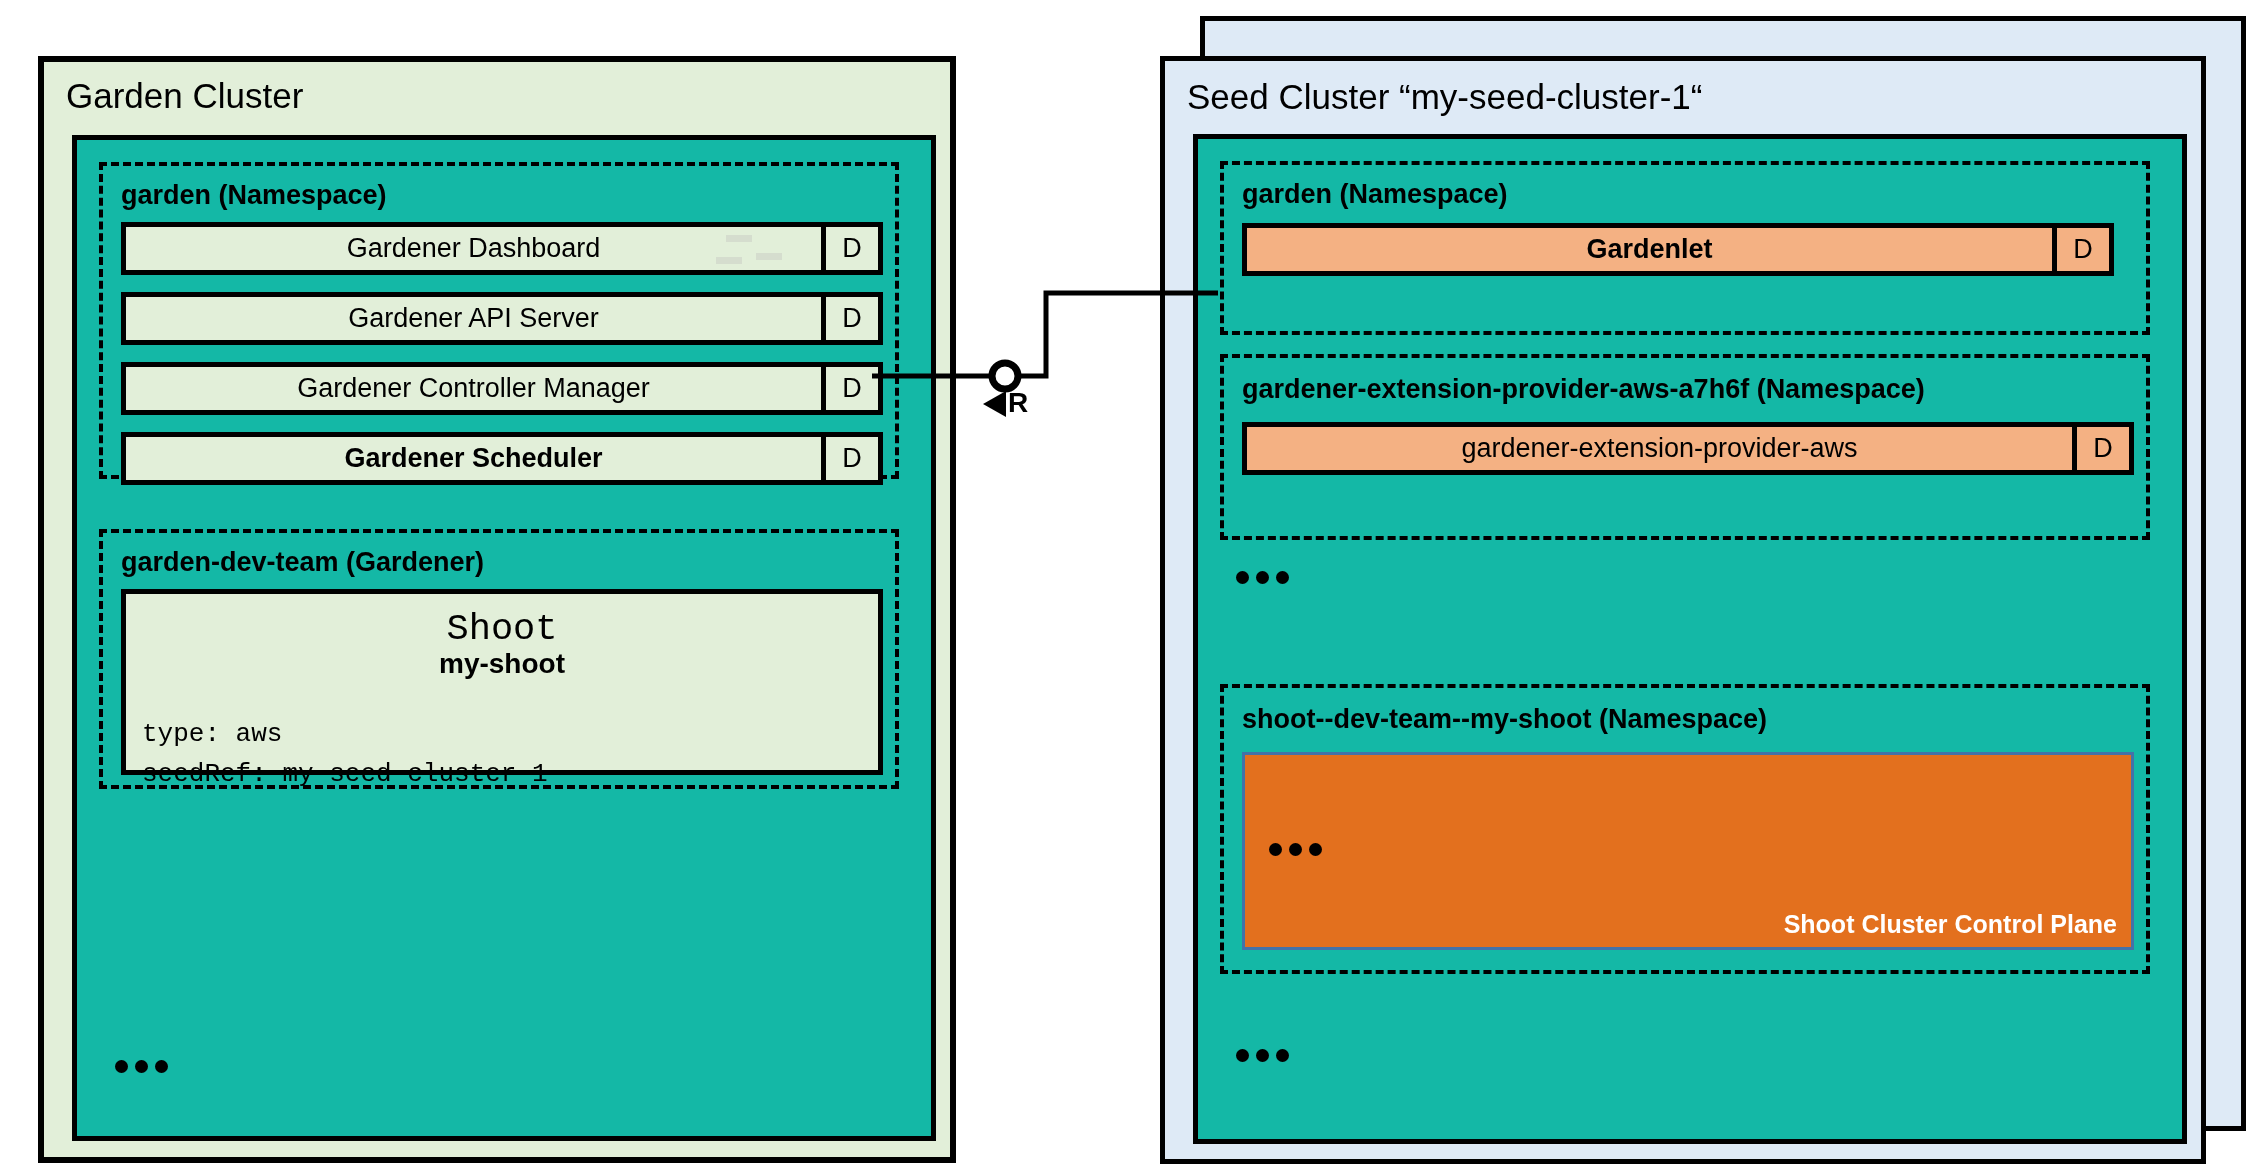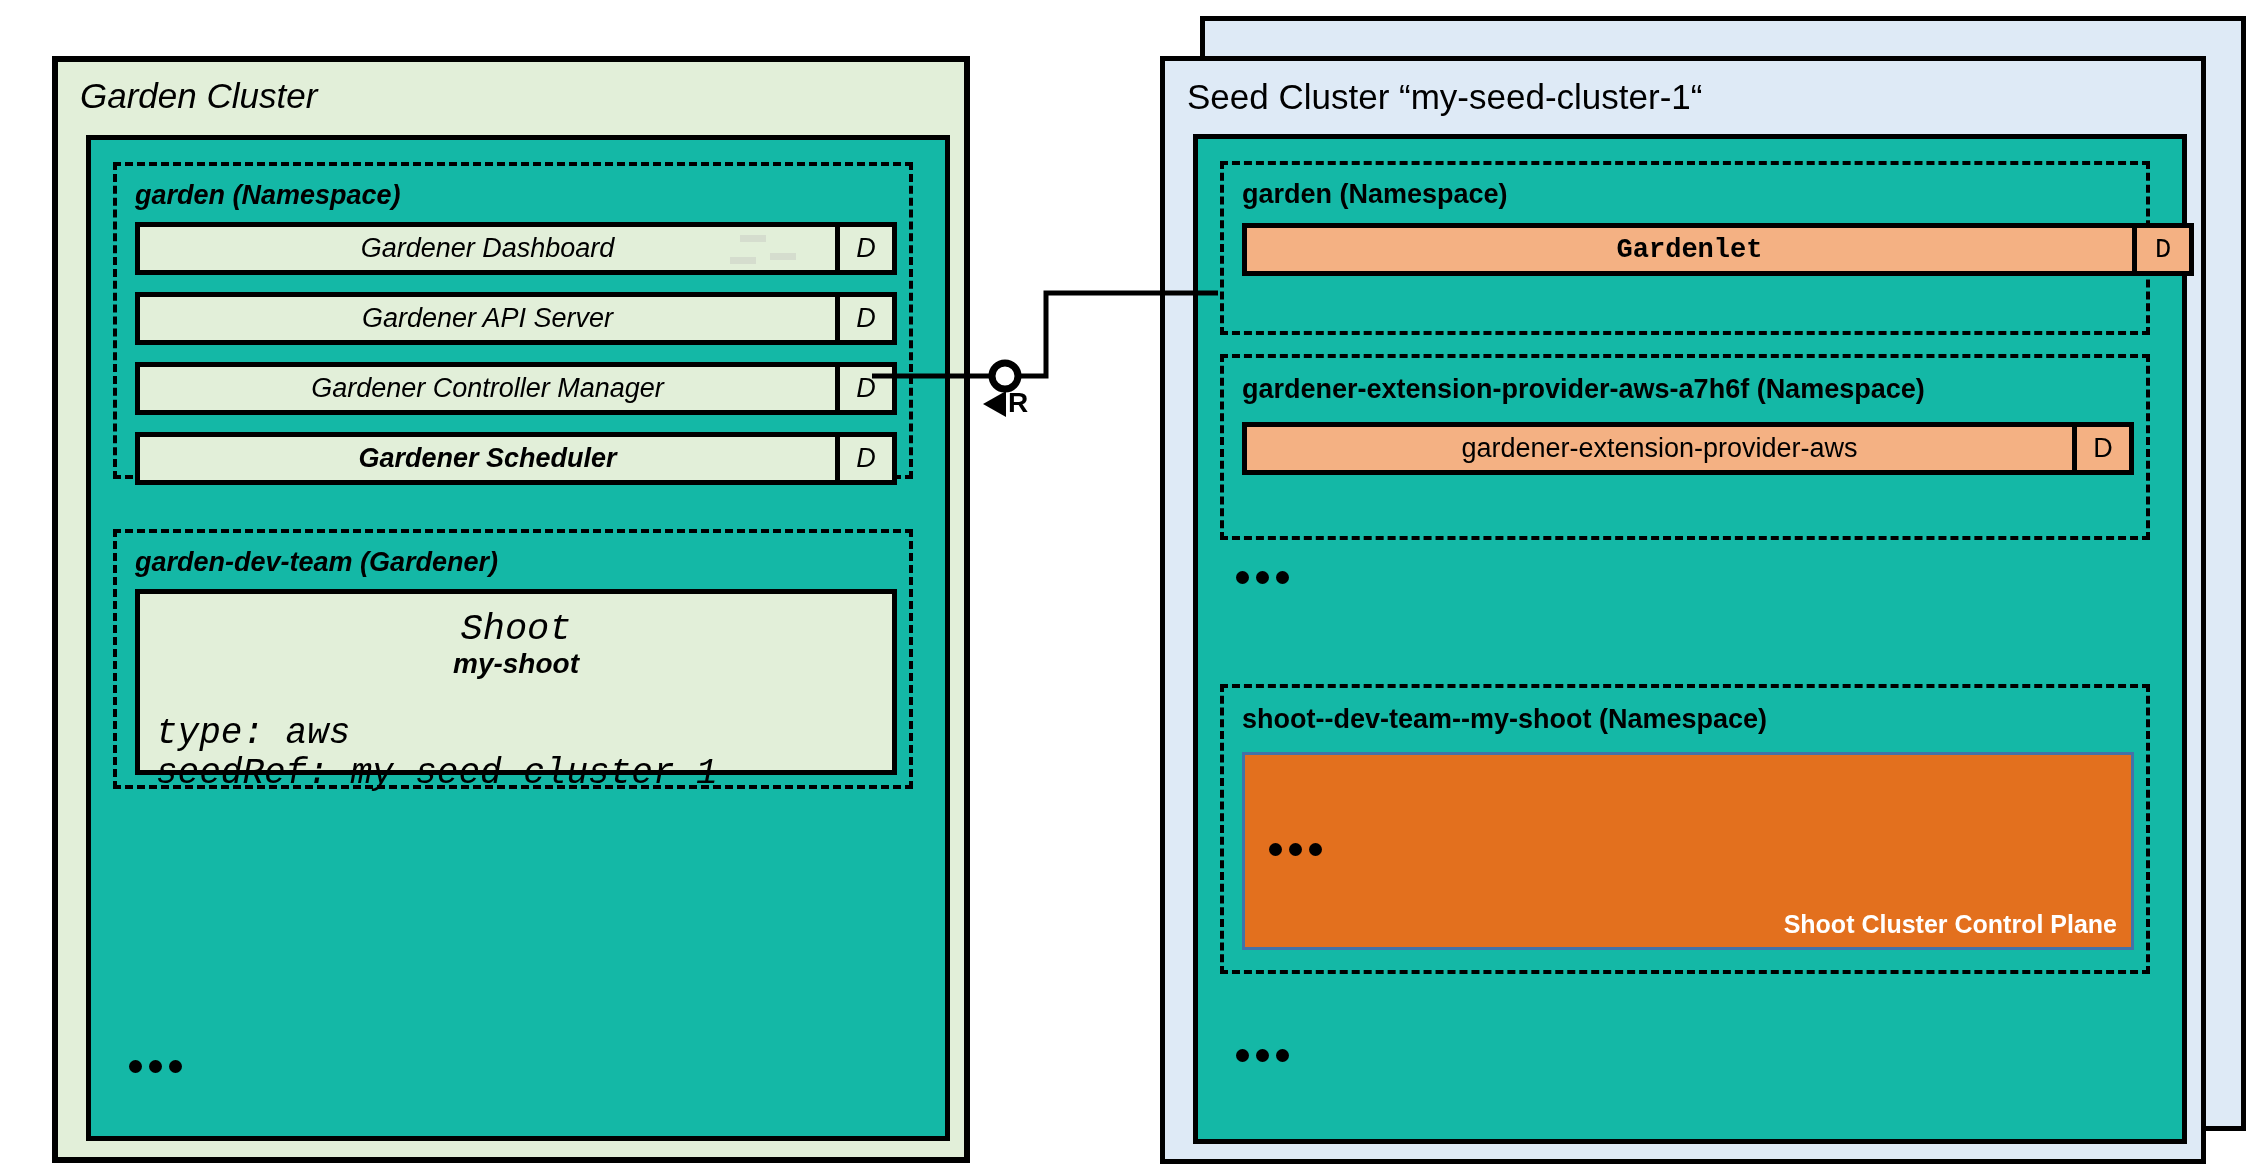--- a/index.html
+++ b/index.html
@@ -13,25 +13,24 @@
     position: relative;
     font-family: "Liberation Sans", sans-serif;
     overflow: hidden;
   }
 
   
   .abs { position: absolute; box-sizing: border-box; }
 
   
   #garden-cluster {
-    left: 52px; top: 56px;
+    left: 38px; top: 56px;
     width: 918px; height: 1107px;
     background: #E2EFD9;
     border: 6px solid #000000;
-    font-style: italic;
   }
   .cluster-title {
     position: absolute;
     left: 22px; top: 16px;
     font-size: 35px;
     color: #000000;
     white-space: nowrap;
   }
   #garden-cluster .cluster-title { left: 22px; top: 14px; }
 
@@ -114,21 +113,21 @@
     text-align: center;
     font-weight: bold;
     font-size: 28px;
     color: #000000;
   }
   .shoot-yaml {
     position: absolute;
     left: 16px;
     top: 122px;
     font-family: "Liberation Mono", monospace;
-    font-size: 36px;
+    font-size: 26px;
     line-height: 40px;
     color: #000000;
     white-space: pre;
   }
 
   
   .ellipsis {
     position: absolute;
     display: flex;
     gap: 7px;
@@ -250,21 +249,21 @@
 
 <div class="abs" id="seed-cluster">
 
   <div class="cluster-title">Seed Cluster “my-seed-cluster-1“</div>
 
   <div class="cluster-body" id="seed-body">
 
     <div class="namespace" style="left:22px; top:22px; width:930px; height:174px;">
       <div class="ns-title" style="left:18px; top:14px;">garden (Namespace)</div>
 
-      <div class="component comp-orange" style="left:18px; top:58px; width:952px;font-family:Liberation Mono, monospace;">
+      <div class="component comp-orange" style="left:18px; top:58px; width:872px;">
         <div class="comp-name bold">Gardenlet</div>
         <div class="comp-kind">D</div>
       </div>
     </div>
 
     <div class="namespace" style="left:22px; top:215px; width:930px; height:186px;">
       <div class="ns-title" style="left:18px; top:16px;">gardener-extension-provider-aws-a7h6f (Namespace)</div>
 
       <div class="component comp-orange" style="left:18px; top:64px; width:892px;">
         <div class="comp-name">gardener-extension-provider-aws</div>

